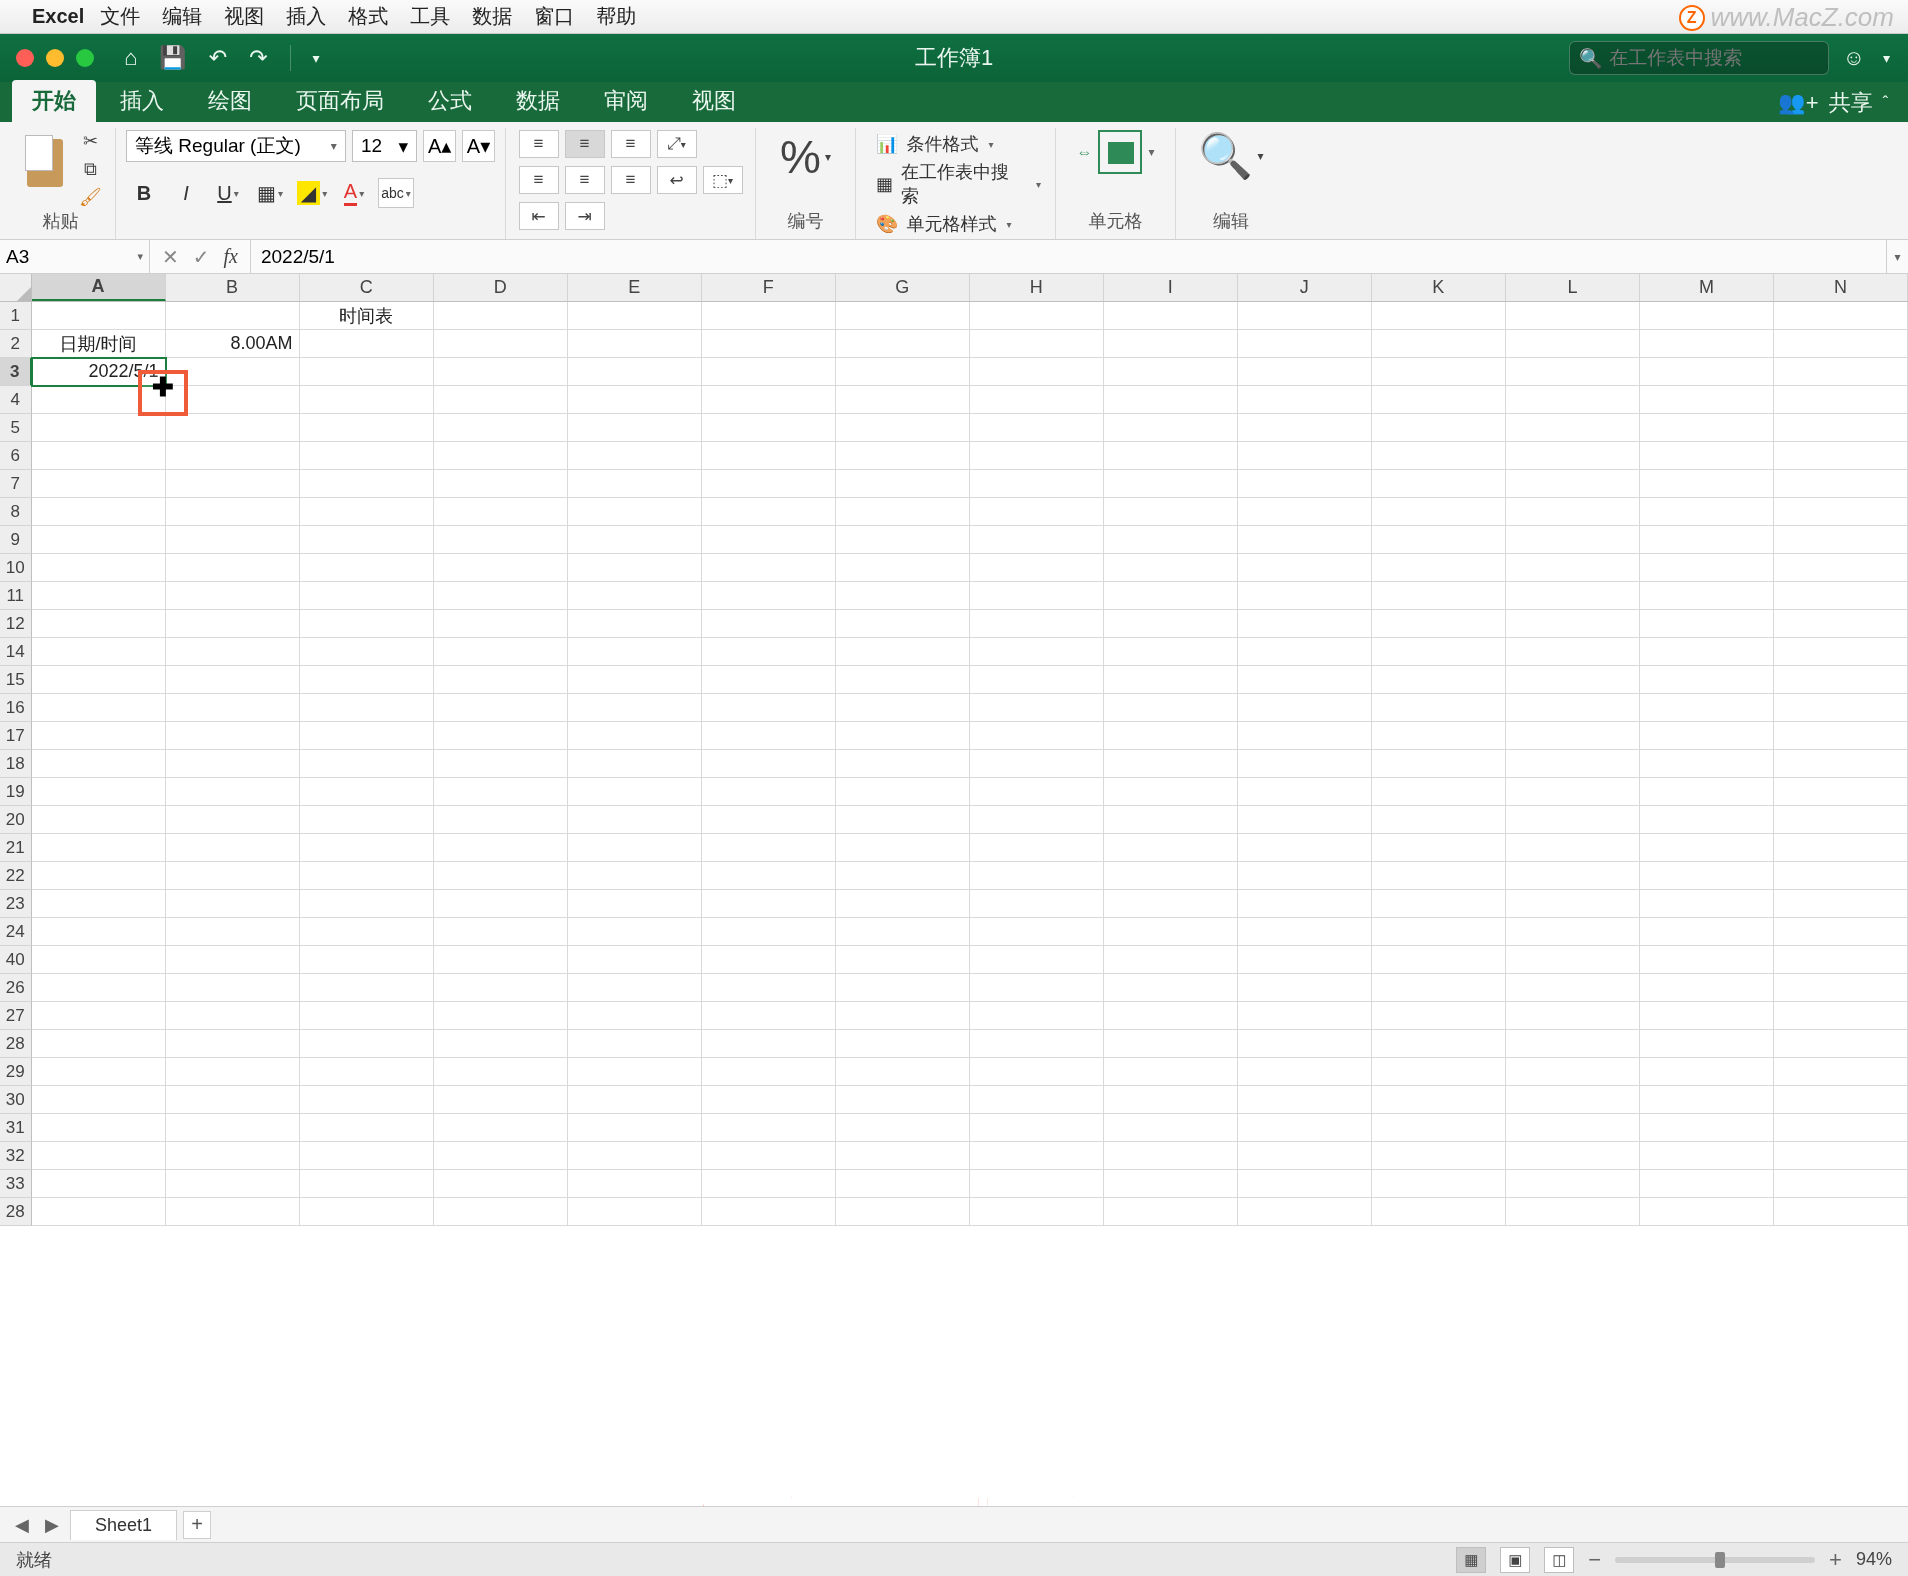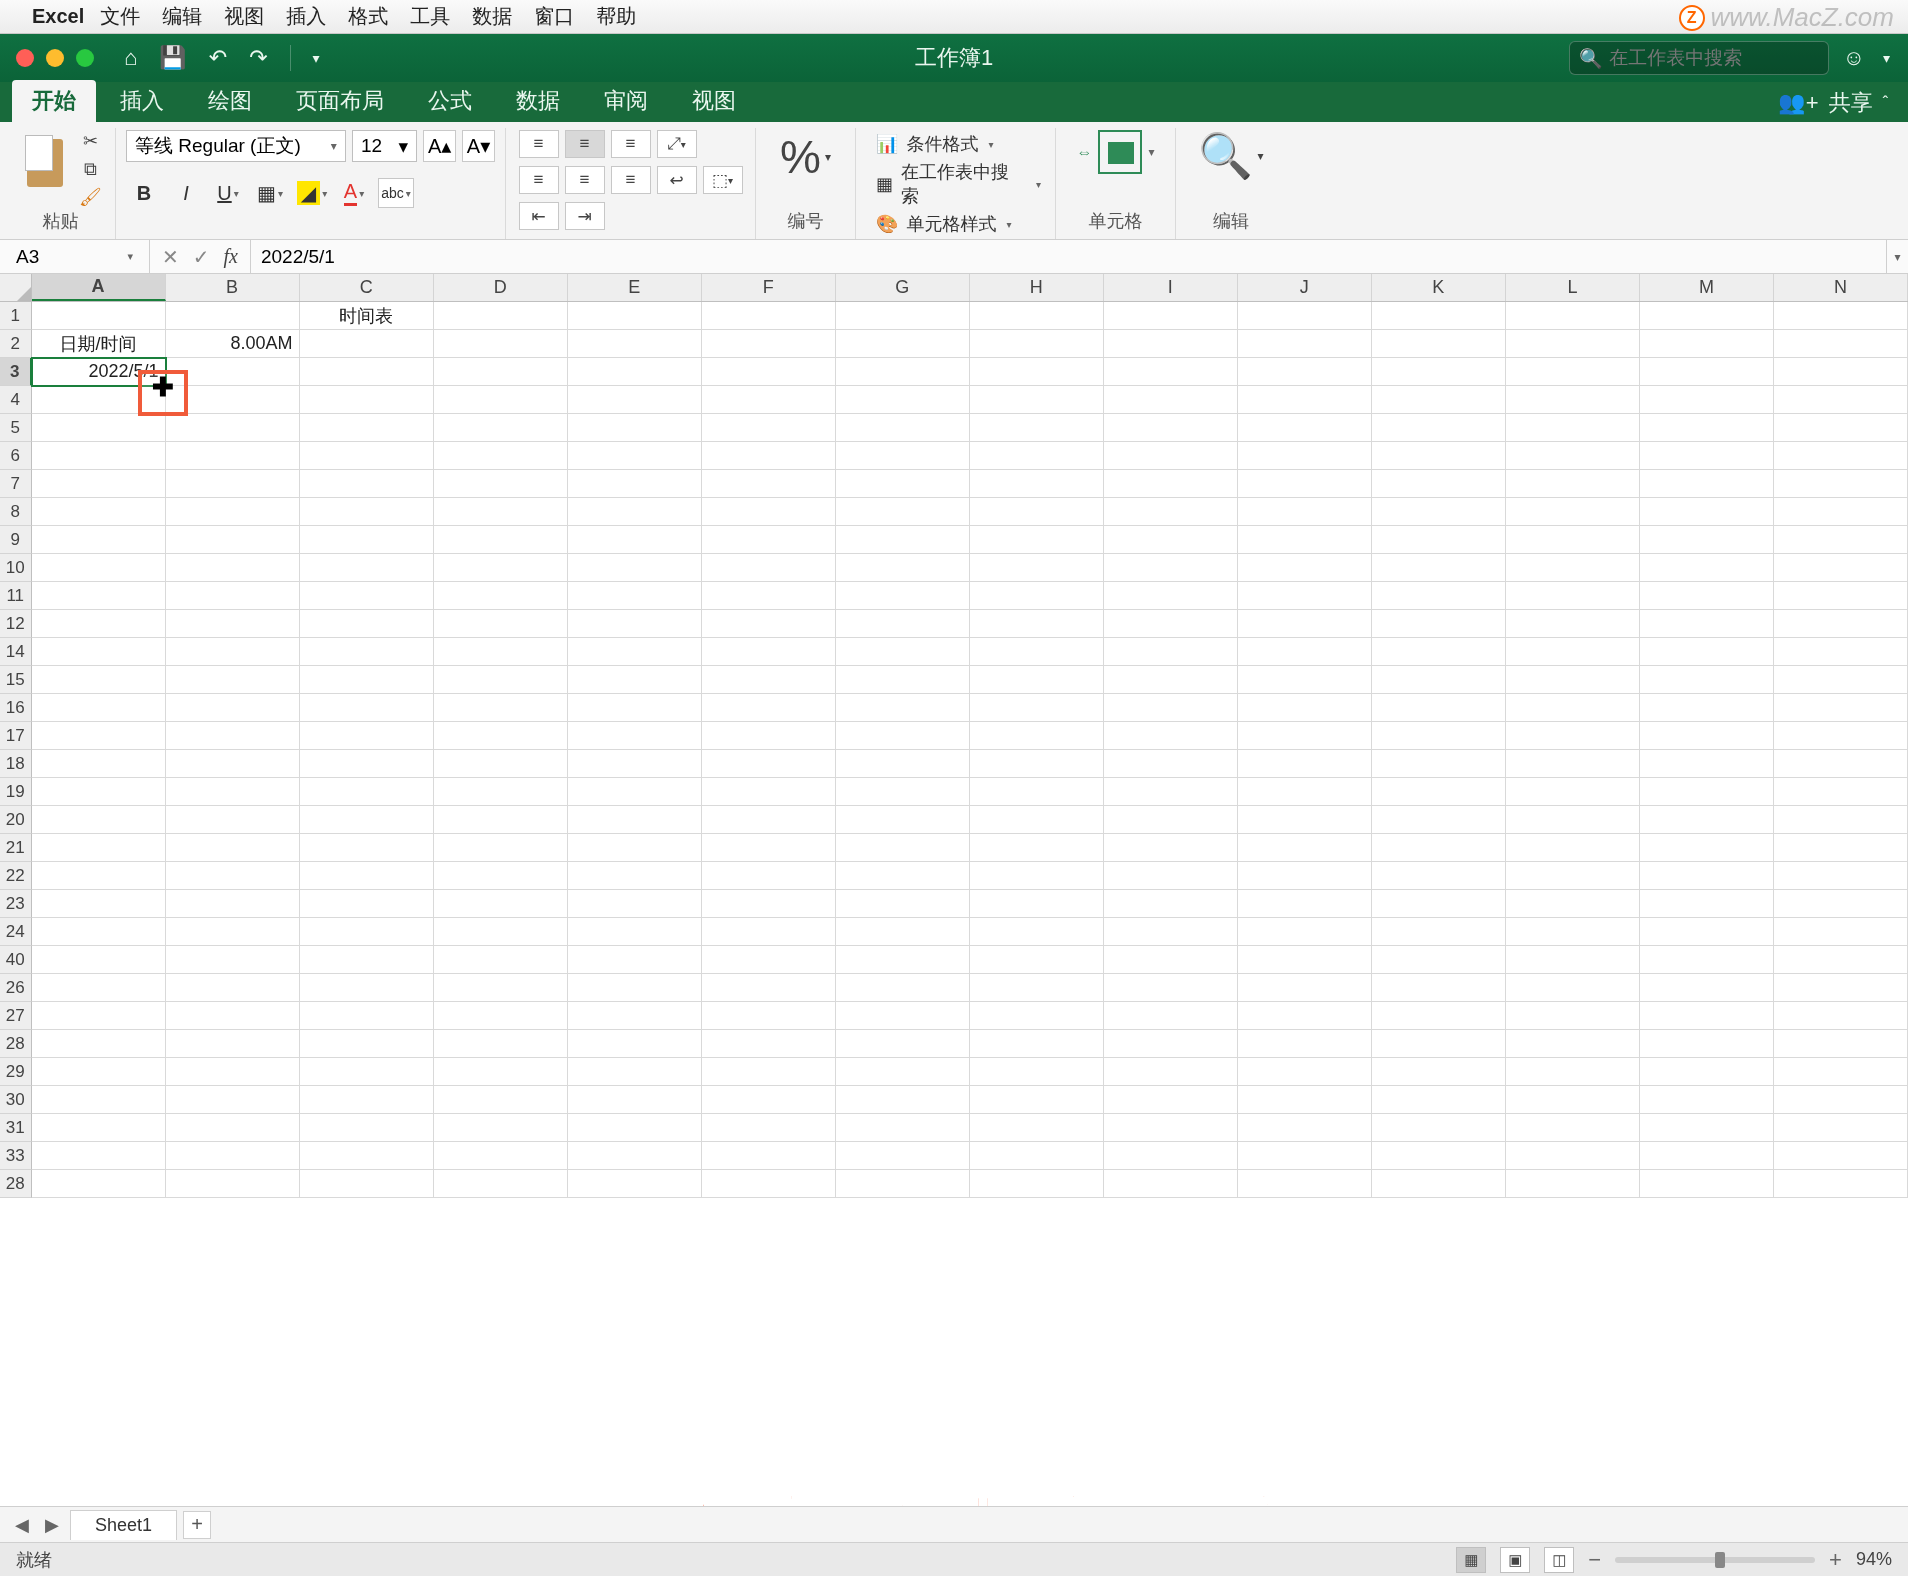--- a/index.html
+++ b/index.html
@@ -51,21 +51,21 @@
 .sqbtn{width:36px;height:30px;border:1px solid transparent;display:flex;align-items:center;justify-content:center;font-size:20px;color:#333;}
 .sqbtn .dd{font-size:10px;margin-left:2px;color:#666;}
 .alignbtn{width:40px;height:28px;border:1px solid #c7c7c7;background:#fff;display:flex;align-items:center;justify-content:center;font-size:17px;color:#444;}
 .alignbtn.sel{background:#d8d8d8;}
 .style-item{display:flex;align-items:center;gap:8px;font-size:18px;color:#333;padding:2px 4px;}
 .style-item .dd{font-size:10px;color:#666;margin-left:2px;}
 .cellicon{width:44px;height:44px;border:2px solid #2e8b57;position:relative;}
 .cellicon::before{content:"";position:absolute;left:8px;top:10px;width:26px;height:22px;background:#2e8b57;}
 
 .namebox-row{height:34px;display:flex;align-items:stretch;border-bottom:1px solid #cfcfcf;background:#fafafa;}
-.namebox{width:150px;border-right:1px solid #cfcfcf;display:flex;align-items:center;justify-content:space-between;padding:0 16px;font-size:19px;}
+.namebox{width:150px;border-right:1px solid #cfcfcf;display:flex;align-items:center;justify-content:space-between;padding:0 6px;font-size:19px;}
 .namebox .dd{font-size:11px;color:#666;}
 .fx-btns{display:flex;align-items:center;gap:14px;padding:0 12px;border-right:1px solid #cfcfcf;color:#888;font-size:20px;}
 .fx-btns .fx{font-style:italic;font-family:serif;color:#444;}
 .fx-input{flex:1;display:flex;align-items:center;padding:0 10px;font-size:19px;position:relative;}
 .fx-expand{width:22px;display:flex;align-items:center;justify-content:center;color:#666;font-size:12px;border-left:1px solid #cfcfcf;}
 
 .sheet{position:relative;}
 .colhdrs{display:flex;height:28px;background:#eee;border-bottom:1px solid #bfbfbf;}
 .corner{width:32px;border-right:1px solid #bfbfbf;background:#eee;display:flex;align-items:flex-end;justify-content:flex-end;}
 .corner svg{width:14px;height:14px;}
@@ -821,20 +821,37 @@
         <div class="cell" style="width: 136px;"></div>
         <div class="cell" style="width: 136px;"></div>
         <div class="cell" style="width: 136px;"></div>
         <div class="cell" style="width: 136px;"></div>
         <div class="cell" style="width: 136px;"></div>
         <div class="cell" style="width: 136px;"></div>
         <div class="cell" style="width: 136px;"></div>
         <div class="cell" style="width: 136px;"></div>
       </div>
       <div class="row">
+        <div class="rowhdr">32</div>
+        <div class="cell" style="width: 136px;"></div>
+        <div class="cell" style="width: 136px;"></div>
+        <div class="cell" style="width: 136px;"></div>
+        <div class="cell" style="width: 136px;"></div>
+        <div class="cell" style="width: 136px;"></div>
+        <div class="cell" style="width: 136px;"></div>
+        <div class="cell" style="width: 136px;"></div>
+        <div class="cell" style="width: 136px;"></div>
+        <div class="cell" style="width: 136px;"></div>
+        <div class="cell" style="width: 136px;"></div>
+        <div class="cell" style="width: 136px;"></div>
+        <div class="cell" style="width: 136px;"></div>
+        <div class="cell" style="width: 136px;"></div>
+        <div class="cell" style="width: 136px;"></div>
+      </div>
+      <div class="row">
         <div class="rowhdr">33</div>
         <div class="cell" style="width: 136px;"></div>
         <div class="cell" style="width: 136px;"></div>
         <div class="cell" style="width: 136px;"></div>
         <div class="cell" style="width: 136px;"></div>
         <div class="cell" style="width: 136px;"></div>
         <div class="cell" style="width: 136px;"></div>
         <div class="cell" style="width: 136px;"></div>
         <div class="cell" style="width: 136px;"></div>
         <div class="cell" style="width: 136px;"></div>

